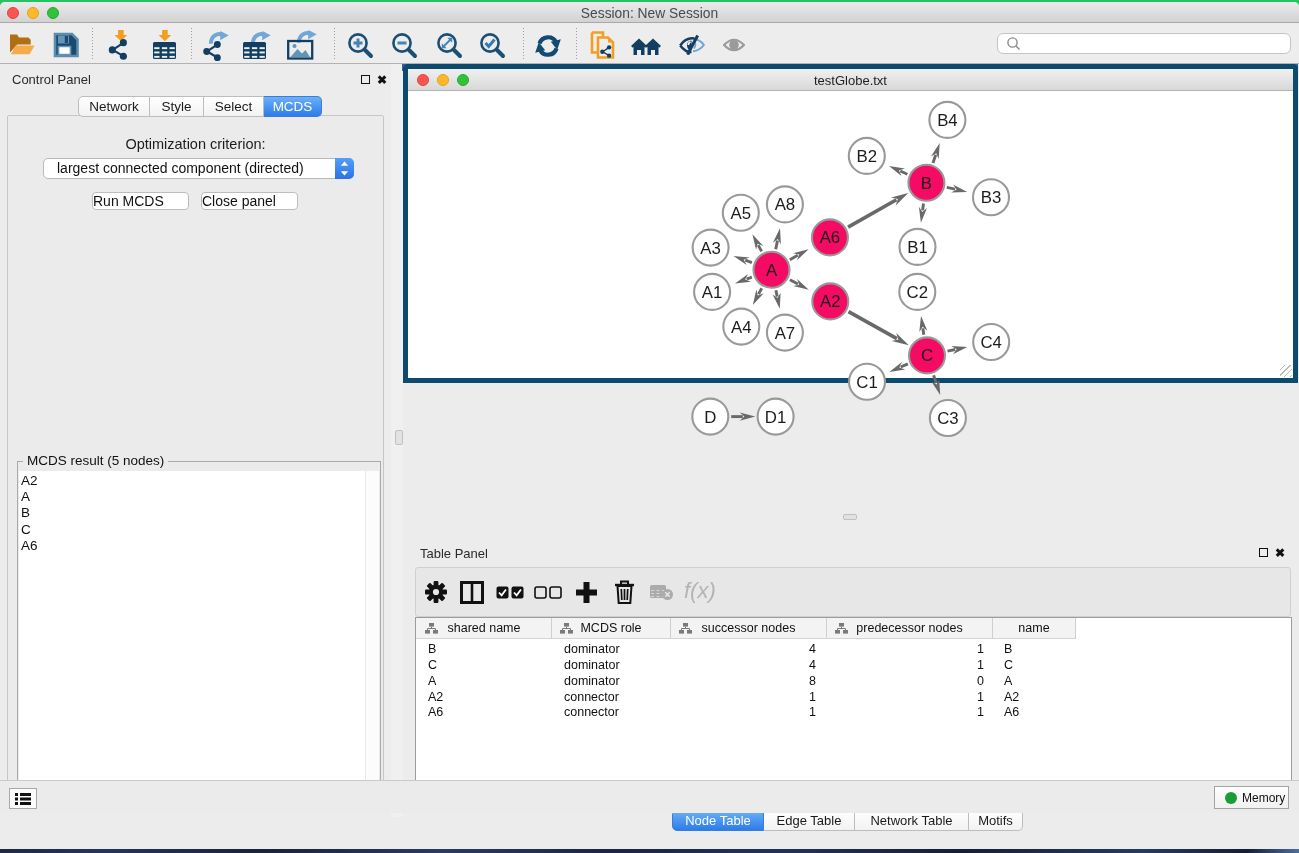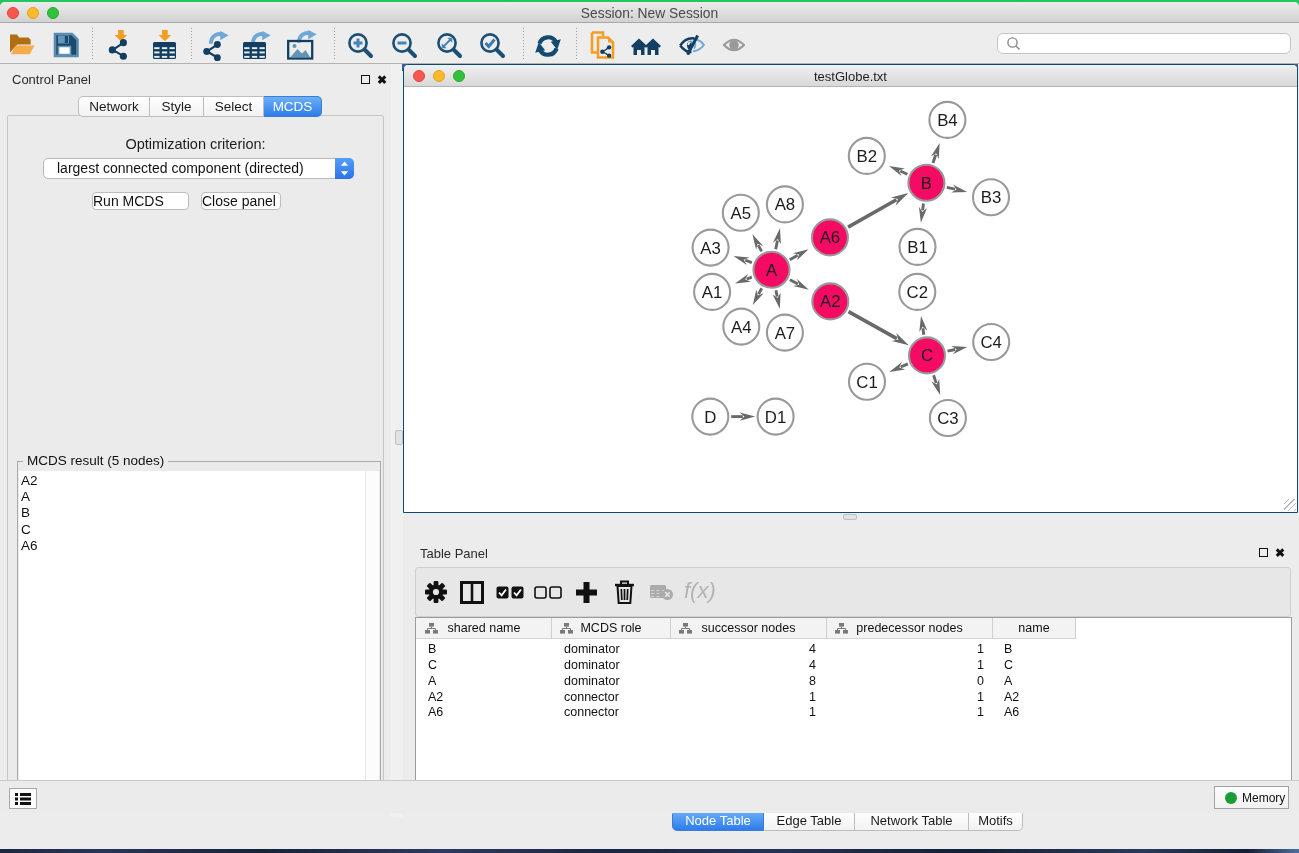--- a/index.html
+++ b/index.html
@@ -31,21 +31,21 @@
 #combo .spin{position:absolute;right:-1px;top:-1px;width:19px;height:21px;border-radius:0 5px 5px 0;background:linear-gradient(#559ff8,#2a72e8)}
 .btn{position:absolute;height:18px;background:#fff;border:1px solid #bdbdbd;border-radius:4px;font-size:14px;color:#111;text-align:left;line-height:16px}
 #groupbox{position:absolute;left:17px;top:397px;width:364px;height:333px;border:1px solid #a9a9a9}
 #grouptitle{position:absolute;left:5px;top:-9px;background:#ebebeb;padding:0 4px;font-size:13.5px;color:#111}
 #mcdslist{position:absolute;left:1px;top:9px;width:360px;height:321px;background:#fff;font-size:13.5px;color:#111;line-height:16.2px;padding:2px 0 0 2px}
 #mcdssb{position:absolute;right:1px;top:9px;width:14px;height:321px;background:#fcfcfc;border-left:1px solid #e8e8e8}
 
 #vdiv{position:absolute;left:391px;top:0;width:12px;height:753px;background:#f0f0f0}
 #vdivh{position:absolute;left:395px;top:366px;width:8px;height:15px;background:#e2e2e2;border:1px solid #c0c0c0;border-radius:2px}
 
-#netwin{position:absolute;left:403px;top:0;width:895px;height:449px;background:#fff;border:1px solid #0c4a6e;border-radius:5px 5px 0 0;box-shadow:0 0 0 1px rgba(60,80,140,0.0)}
+#netwin{position:absolute;left:403px;top:0;width:895px;height:319px;background:#fff;border:5px solid #0c4a6e;border-radius:5px 5px 0 0;box-shadow:0 0 0 1px rgba(60,80,140,0.0)}
 #nettitle{position:absolute;left:0;top:0;width:100%;height:22px;background:linear-gradient(#f0f0f0,#d8d8d8);border-bottom:1px solid #b3b3b3;border-radius:4px 4px 0 0}
 #nettitle .t{position:absolute;top:4px;width:100%;text-align:center;font-size:13px;color:#1f1f1f}
 .corner{position:absolute;width:7px;height:7px}
 #grip{position:absolute;right:1px;bottom:1px;width:12px;height:12px;
  background:repeating-linear-gradient(135deg,transparent 0 3px,#b9b9b9 3px 4px)}
 
 #hdivh{position:absolute;left:843px;top:450px;width:14px;height:6px;background:#e2e2e2;border:1px solid #c0c0c0;border-radius:2px}
 
 #tp{position:absolute;left:403px;top:476px;width:896px;height:296px}
 #tp .title{position:absolute;left:17px;top:6px;font-size:13px;color:#2b2b2b}
@@ -235,21 +235,21 @@
             <div class="tab" style="width:54px">Style</div>
             <div class="tab" style="width:60px">Select</div>
             <div class="tab last sel" style="width:58px">MCDS</div>
           </div>
           <div id="optlabel">Optimization criterion:</div>
           <div id="combo">largest connected component (directed)<div class="spin"><svg width="19" height="21" viewBox="0 0 19 21">
                 <path d="M9.5 3.5 L13.2 7.8 H5.8 Z" fill="#fff"></path>
                 <path d="M9.5 17.5 L13.2 13.2 H5.8 Z" fill="#fff"></path>
               </svg></div></div>
           <div class="btn" style="left:92px;top:128px;width:97px">Run MCDS</div>
-          <div class="btn" style="left:201px;top:128px;width:80px">Close panel</div>
+          <div class="btn" style="left:201px;top:128px;width:97px">Close panel</div>
           <div id="groupbox">
             <div id="grouptitle">MCDS result (5 nodes)</div>
             <div id="mcdslist">A2<br>A<br>B<br>C<br>A6</div>
             <div id="mcdssb"></div>
           </div>
         </div>
       <div id="vdiv"></div>
         <div id="vdivh"></div>
       <div class="corner" style="left:402px;top:0;background:#3c5d9a;z-index:0"></div>
         <div class="corner" style="left:1291px;top:0;background:#3c5d9a;z-index:0"></div>

